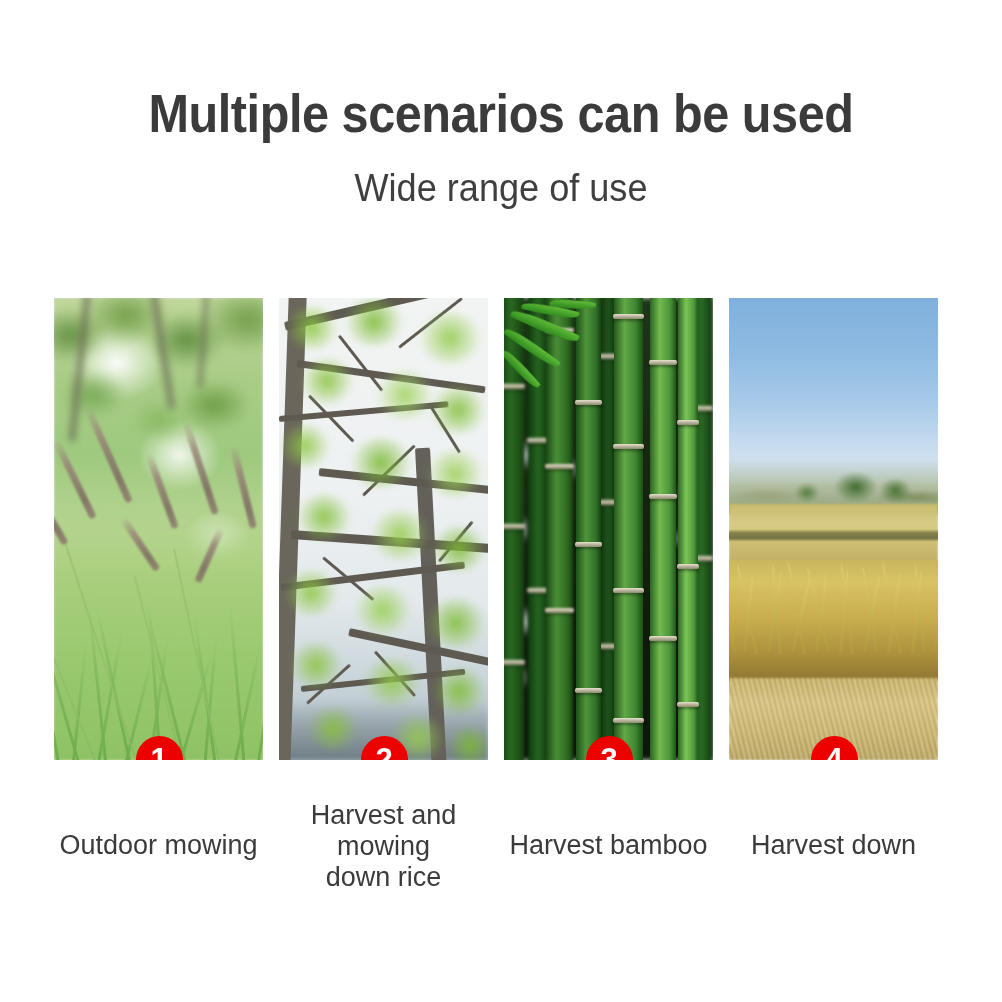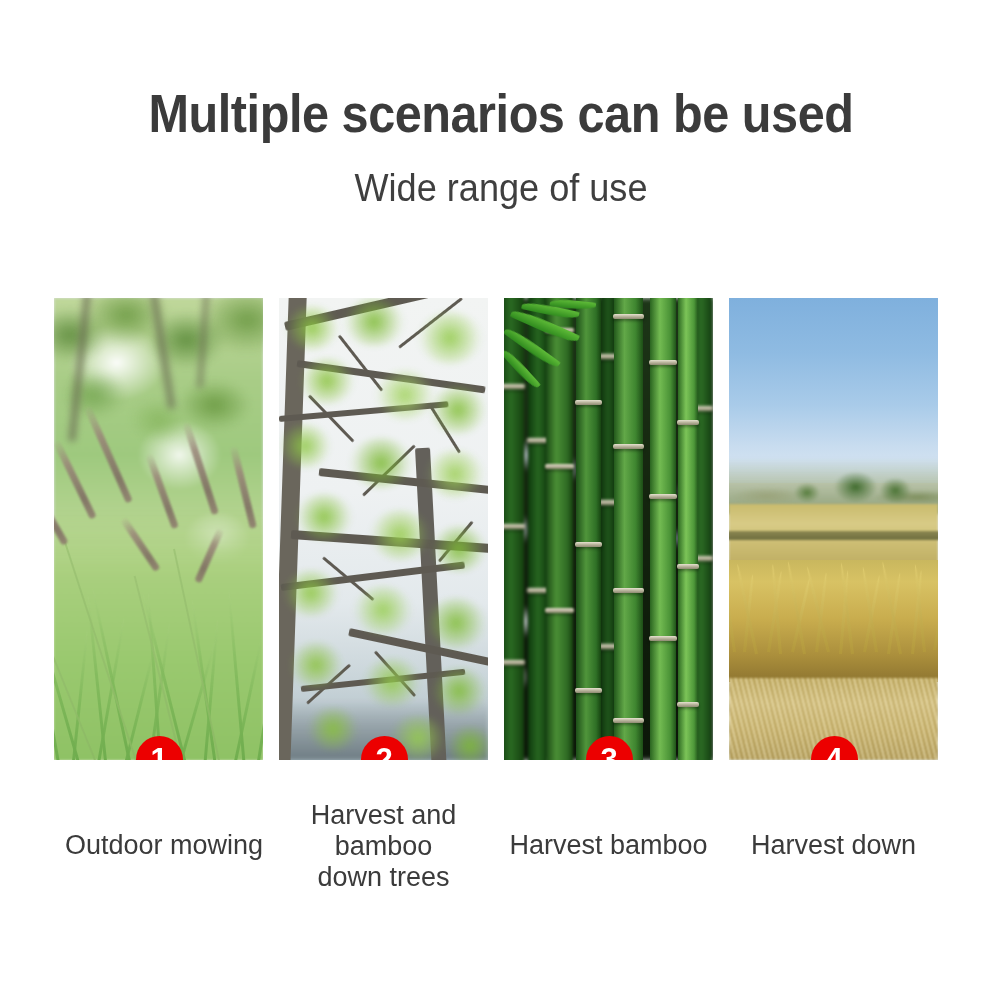--- a/index.html
+++ b/index.html
@@ -258,21 +258,21 @@
   }
   .caption {
     width: 209px;
     flex: 0 0 auto;
     text-align: center;
     color: #3b3b3b;
     font-size: 27px;
     line-height: 31px;
     font-family: "Liberation Sans", sans-serif;
   }
-  .caption.c1 { padding-top: 30px; text-align: right; }
+  .caption.c1 { padding-top: 30px; }
   .caption.c3 { padding-top: 30px; }
   .caption.c4 { padding-top: 30px; }
   .caption .ln { display: block; }
 </style>
 </head>
 <body>
 
 <div class="header">
   <h1 class="title">Multiple scenarios can be used</h1>
   <p class="subtitle">Wide range of use</p>
@@ -463,22 +463,22 @@
   </div>
 
 </div>
 
 <div class="captions">
   <div class="caption c1">
     <span class="ln">Outdoor mowing</span>
   </div>
   <div class="caption c2">
     <span class="ln">Harvest and</span>
-    <span class="ln">bamboo</span>
-    <span class="ln">down trees</span>
+    <span class="ln">mowing</span>
+    <span class="ln">down rice</span>
   </div>
   <div class="caption c3">
     <span class="ln">Harvest bamboo</span>
   </div>
   <div class="caption c4">
     <span class="ln">Harvest down</span>
   </div>
 </div>
 
 </body></html>

